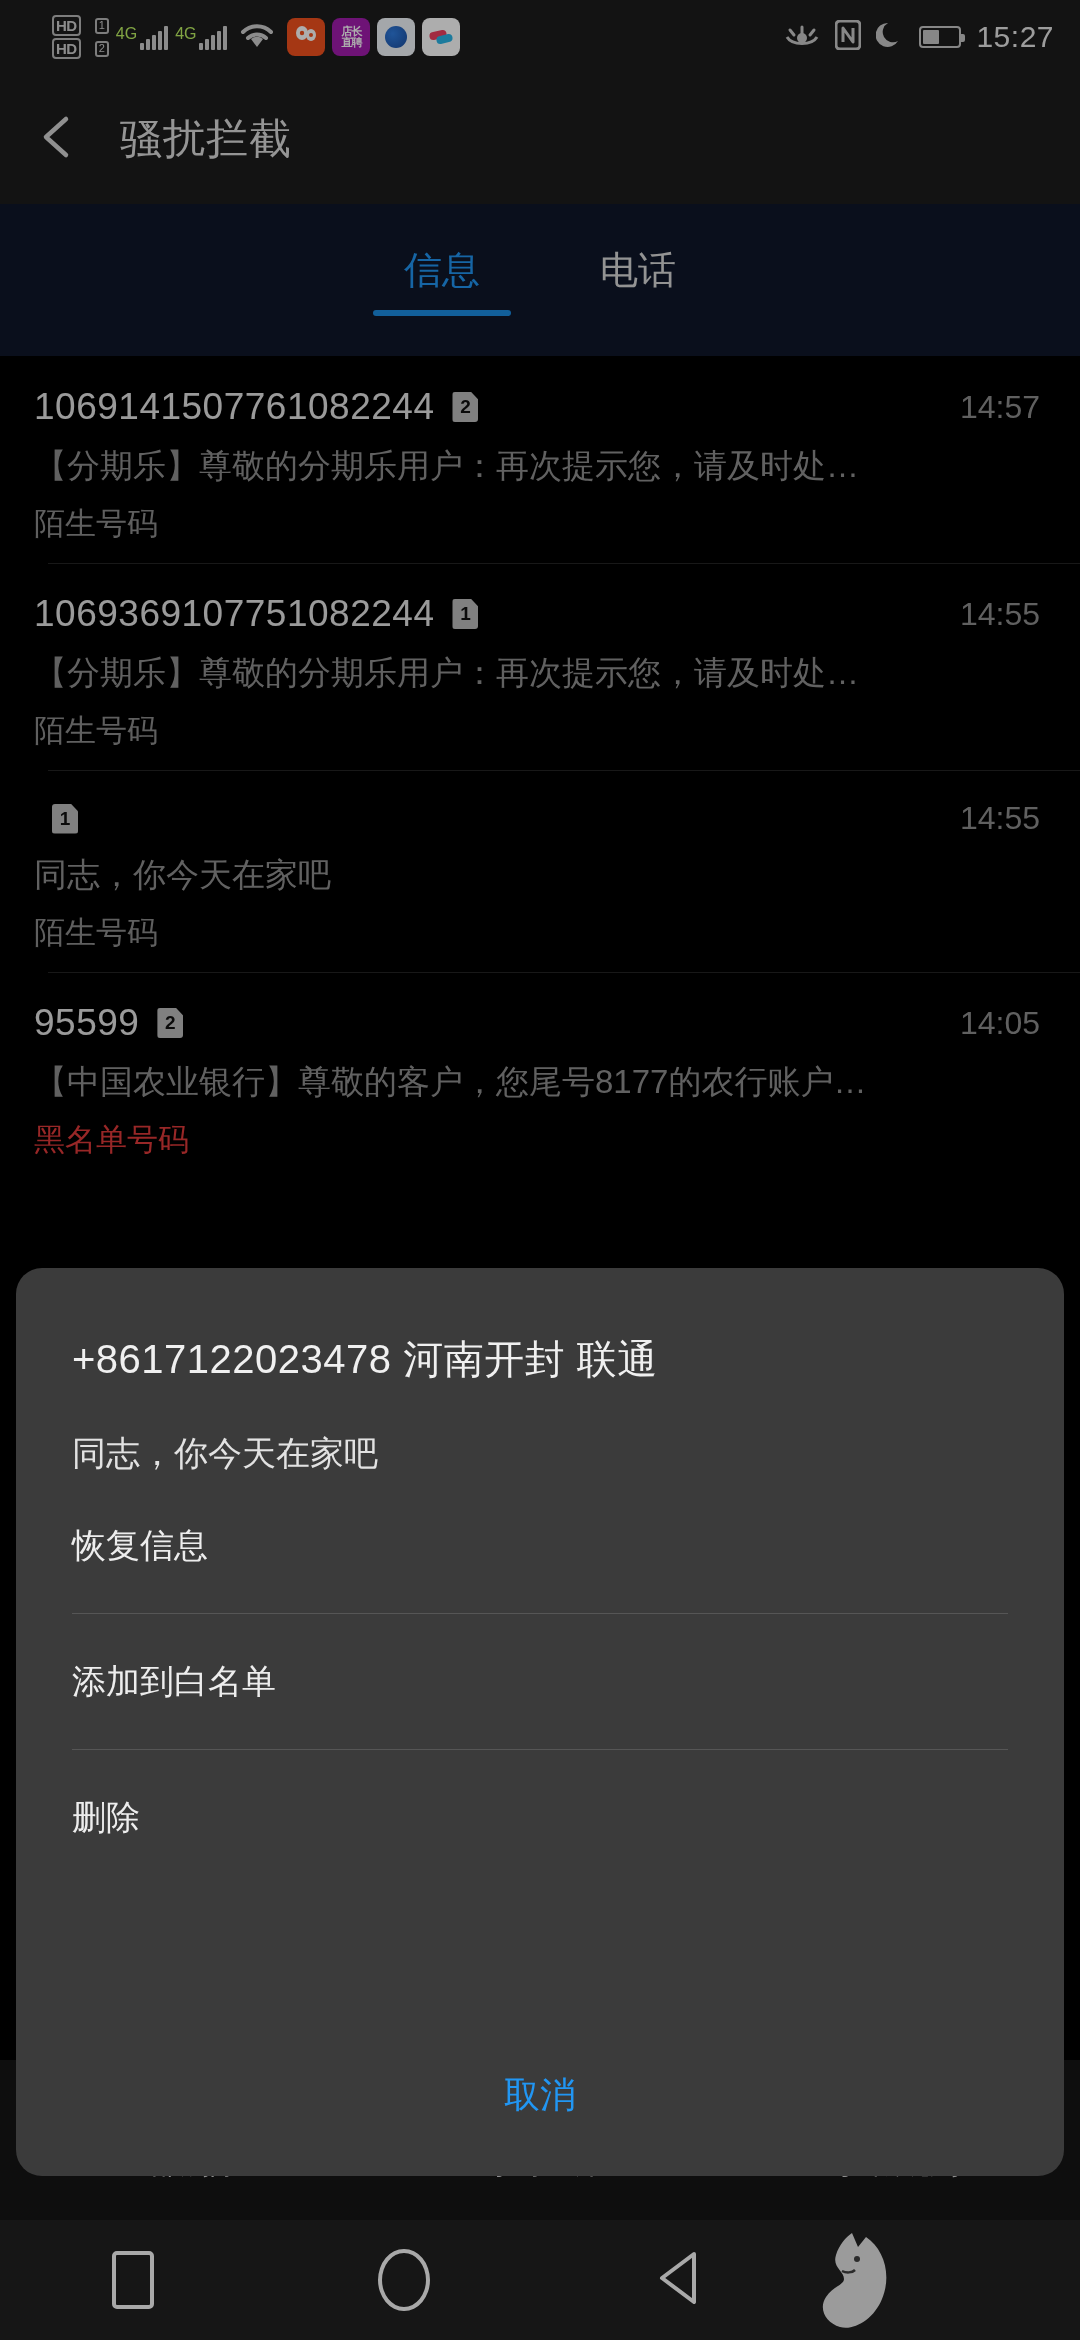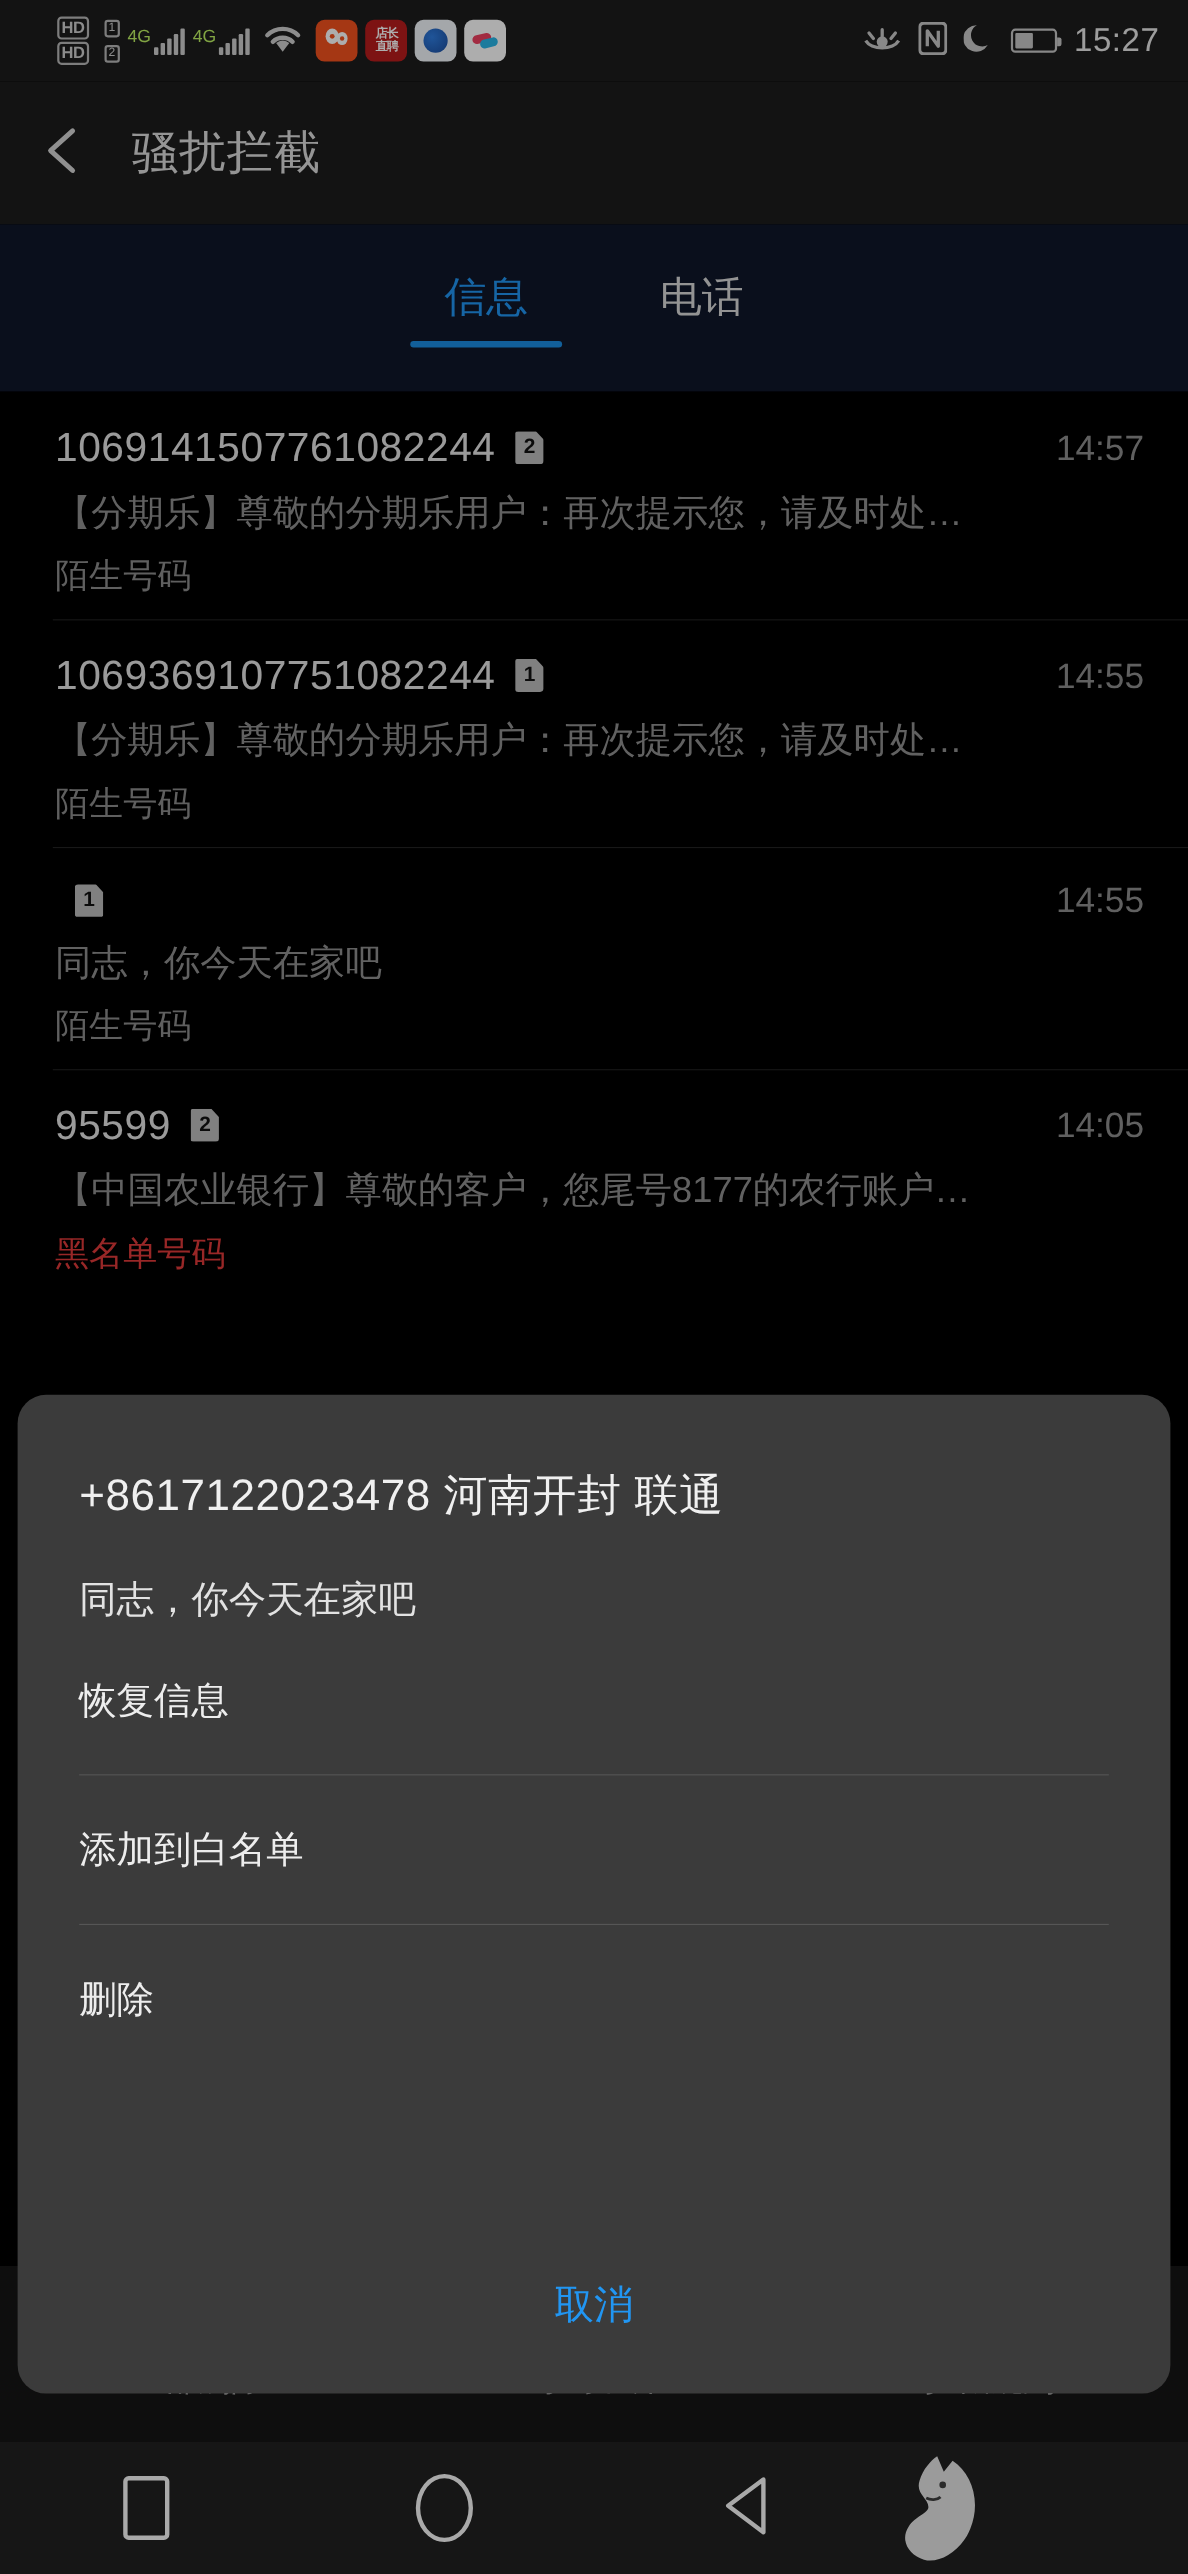--- a/index.html
+++ b/index.html
@@ -40,21 +40,21 @@
   .bars { display:flex; align-items:flex-end; gap:2px; height:26px; }
   .bars i { display:block; width:4px; background:#cfcfcf; border-radius:1px; }
   .bars i:nth-child(1){height:7px;} .bars i:nth-child(2){height:11px;}
   .bars i:nth-child(3){height:15px;} .bars i:nth-child(4){height:19px;}
   .bars i:nth-child(5){height:24px;}
 
   .appicon { width:38px; height:38px; border-radius:8px; overflow:hidden;
              display:flex; align-items:center; justify-content:center;
              font-size:11px; line-height:11px; font-weight:bold; text-align:center; }
   .ic-qq { background:#f4511e; color:#fff; }
-  .ic-boss { background:#b91c1c; color:#fff; letter-spacing:-1px; }
+  .ic-boss { background:#a21caf; color:#fff; letter-spacing:-1px; }
   .ic-blue { background:#f2f6fb; }
   .ic-blue .dot { width:22px; height:22px; border-radius:50%;
                   background:radial-gradient(circle at 35% 35%, #2f7de1, #1c4fa0); }
   .ic-youku { background:#fff; color:#444; font-size:8px; }
 
   .time { font-size:30px; color:#e8e8e8; letter-spacing:0.5px; }
   .battery { width:42px; height:22px; border:2px solid #c8c8c8; border-radius:4px;
              position:relative; padding:2px; }
   .battery::after { content:""; position:absolute; right:-6px; top:6px;
                     width:4px; height:8px; background:#c8c8c8; border-radius:0 2px 2px 0; }
@@ -69,21 +69,21 @@
   
   .tabs { position:absolute; top:204px; left:0; width:1080px; height:152px;
           background:#0f172a; display:flex; align-items:center; justify-content:center; gap:120px; }
   .tab { position:relative; font-size:38px; color:#d9d9d9; padding-bottom:20px; }
   .tab.active { color:#2196f3; }
   .tab.active::after { content:""; position:absolute; left:50%; transform:translateX(-50%);
                        bottom:0; width:138px; height:6px; background:#1b8ce3; border-radius:3px; }
 
   
   .list { position:absolute; top:356px; left:0; width:1080px; bottom:0; background:#000; }
-  .row { position:relative; padding:30px 40px 18px 50px; }
+  .row { position:relative; padding:30px 40px 18px 34px; }
   .row + .row::before { content:""; position:absolute; top:0; left:48px; right:0;
                         height:1px; background:#242424; }
   .row-top { display:flex; align-items:center; }
   .num { font-size:37px; color:#e3e3e3; letter-spacing:0.5px; }
   .sim {
     margin-left:18px; min-width:26px; height:30px;
     background:#bdbdbd; color:#111; font-size:19px; font-weight:bold;
     display:inline-flex; align-items:center; justify-content:center;
     border-radius:3px; padding:0 5px;
     clip-path:polygon(0 0, 72% 0, 100% 26%, 100% 100%, 0 100%);

